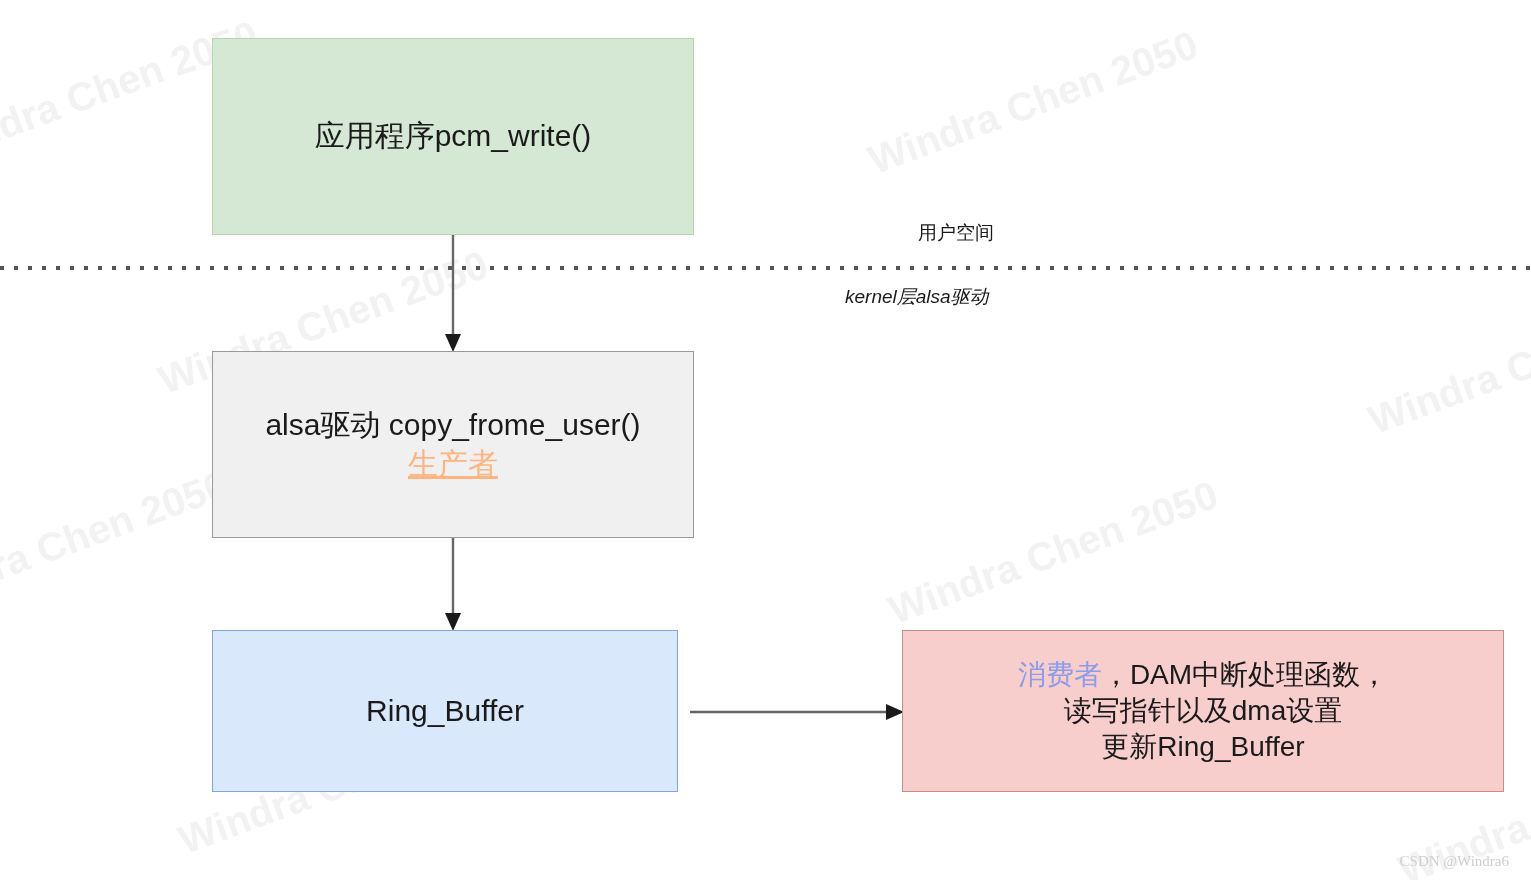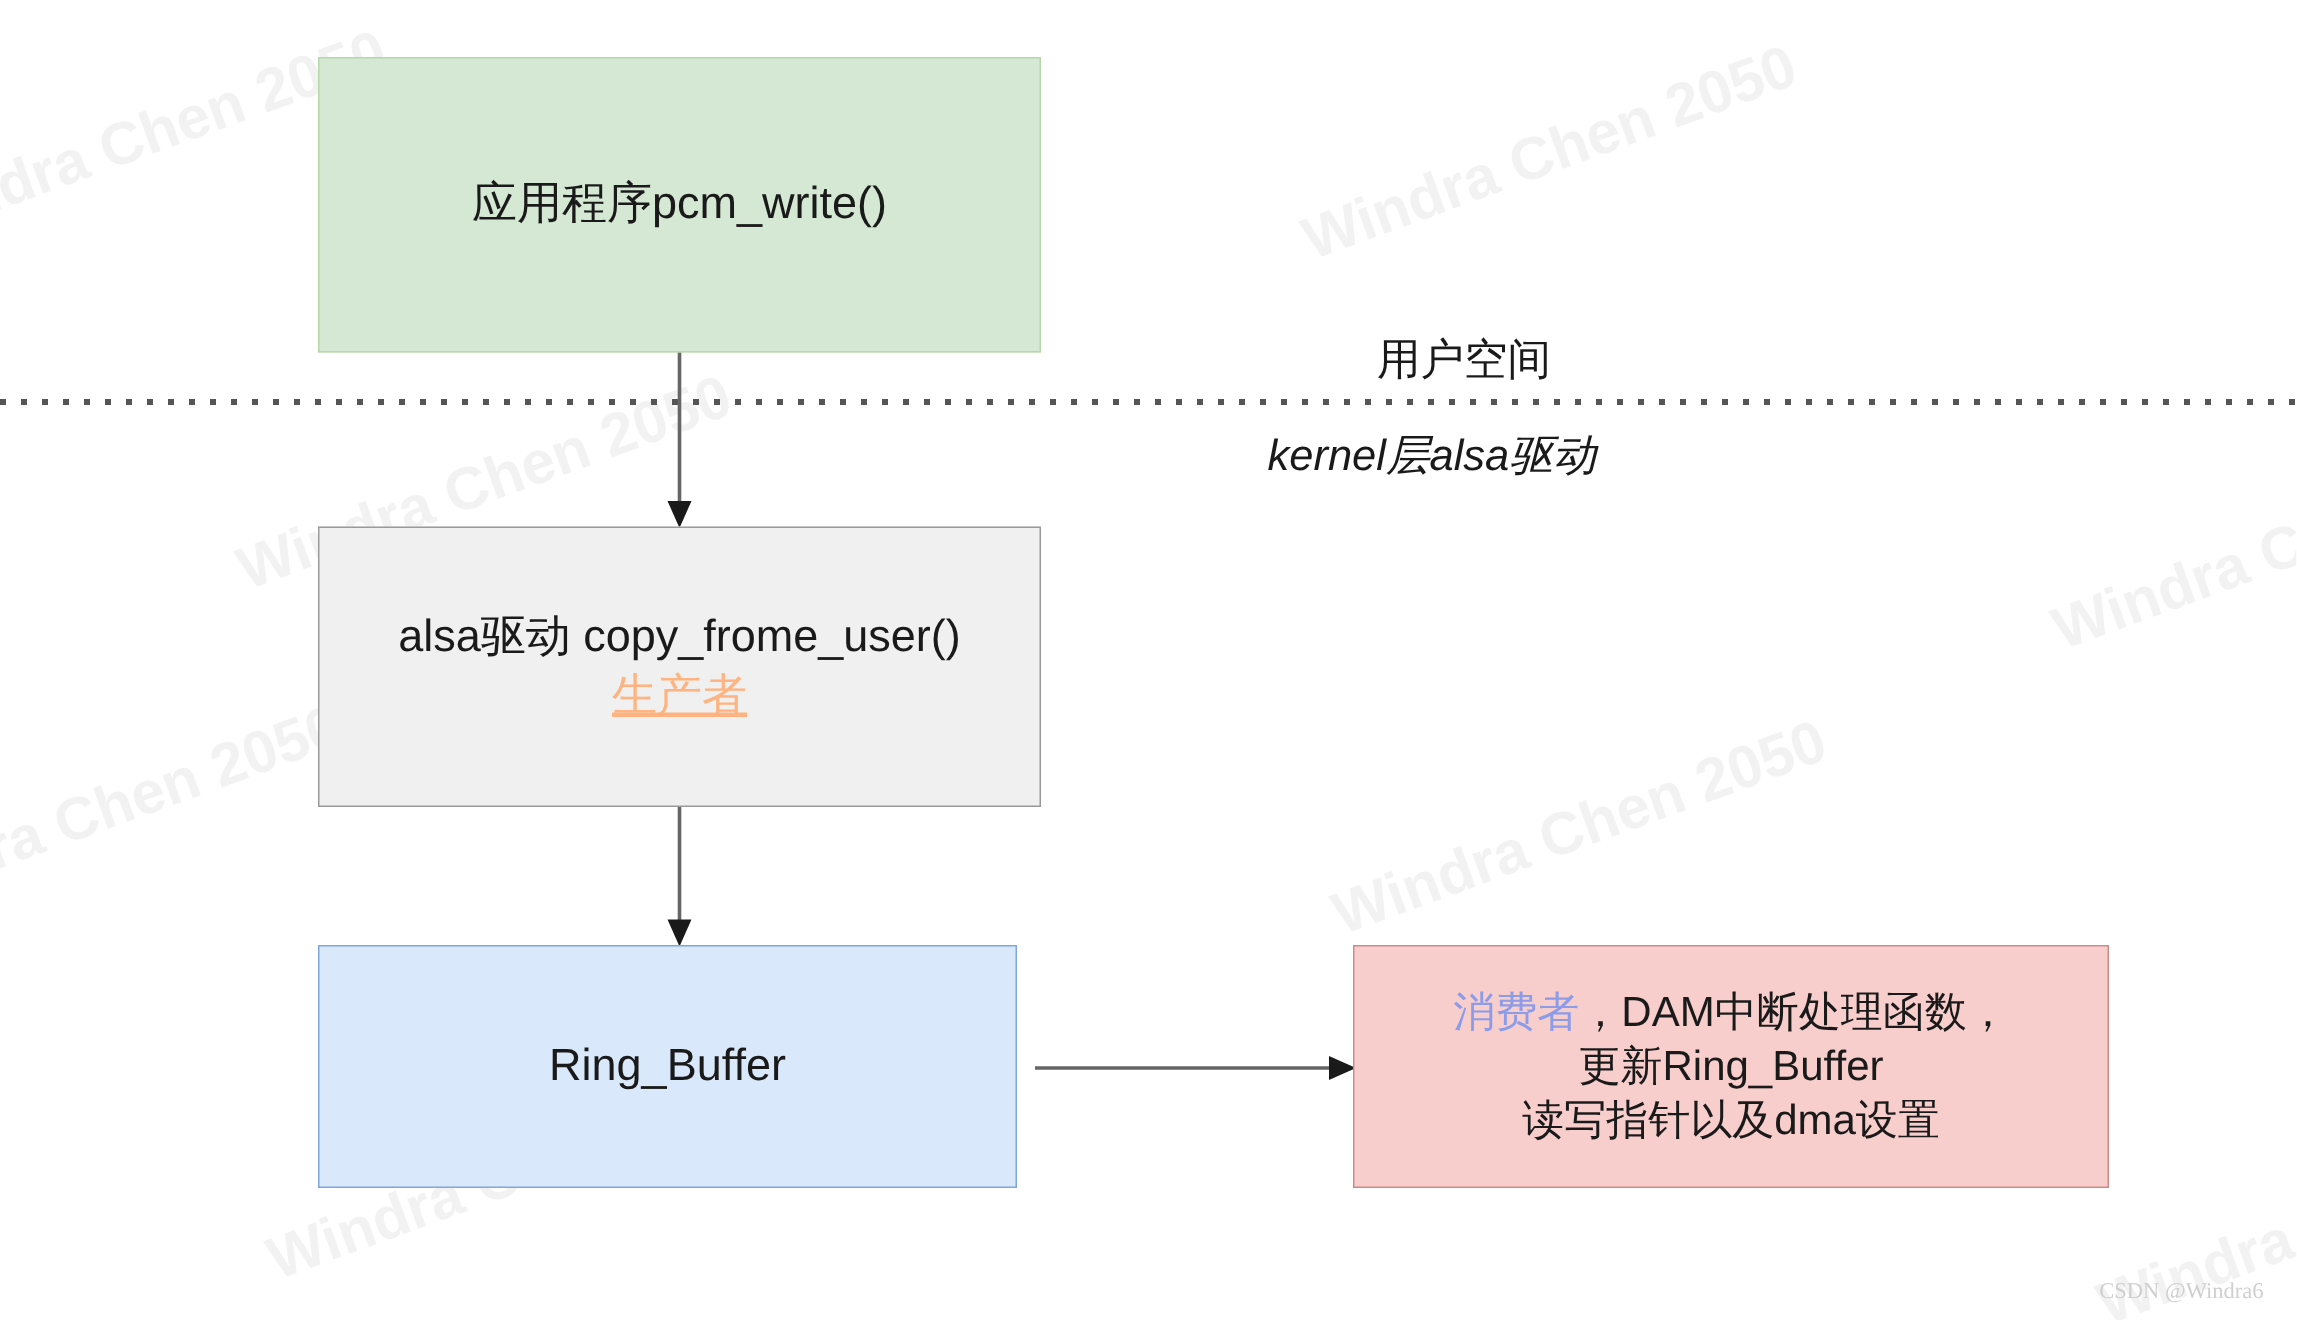--- a/index.html
+++ b/index.html
@@ -69,21 +69,21 @@
     color: #1a1a1a;
   }
   #box-ring {
     left: 212px; top: 630px; width: 466px; height: 162px;
     background: #dae8fc;
     border: 1.5px solid #7ea6e0;
     font-size: 30px;
     color: #1a1a1a;
   }
   #box-consumer {
-    left: 902px; top: 630px; width: 504px; height: 162px;
+    left: 902px; top: 630px; width: 602px; height: 162px;
     background: #f8cecc;
     border: 1.5px solid #cc8b8b;
     font-size: 28px;
     color: #1a1a1a;
   }
 
   .accent-producer { color: #ffb380; text-decoration: underline; }
   .accent-consumer { color: #8c9ce8; }
 
   
@@ -99,21 +99,21 @@
     width: 100%;
     height: 4px;
     background-image: linear-gradient(to right, #555 0px, #555 4px, transparent 4px, transparent 14px);
     background-size: 14px 4px;
     background-repeat: repeat-x;
   }
 
   
   .label {
     position: absolute;
-    font-size: 29px;
+    font-size: 19px;
     color: #1a1a1a;
     white-space: nowrap;
     z-index: 3;
   }
   #label-user   { left: 918px; top: 220px; }
   #label-kernel { left: 845px; top: 284px; font-style: italic; }
 
   
   .conn {
     position: absolute;
@@ -189,20 +189,20 @@
   <svg class="conn" id="conn-ring-cons" viewBox="0 0 218 44">
     <line x1="0" y1="22" x2="202" y2="22" stroke="#666666" stroke-width="2.4"></line>
     <polygon points="214,22 196,14 196,30" fill="#1a1a1a"></polygon>
   </svg>
 
   <div class="node" id="box-consumer">
     <div class="node-inner">
       <div>
         <span class="accent-consumer">消费者</span><span>，DAM中断处理函数，</span>
       </div>
+      <div>读写指针以及dma设置</div>
       <div>更新Ring_Buffer</div>
-      <div>读写指针以及dma设置</div>
     </div>
   </div>
 
   <div id="csdn-watermark">CSDN @Windra6</div>
 
 </div>
 
 </body></html>

